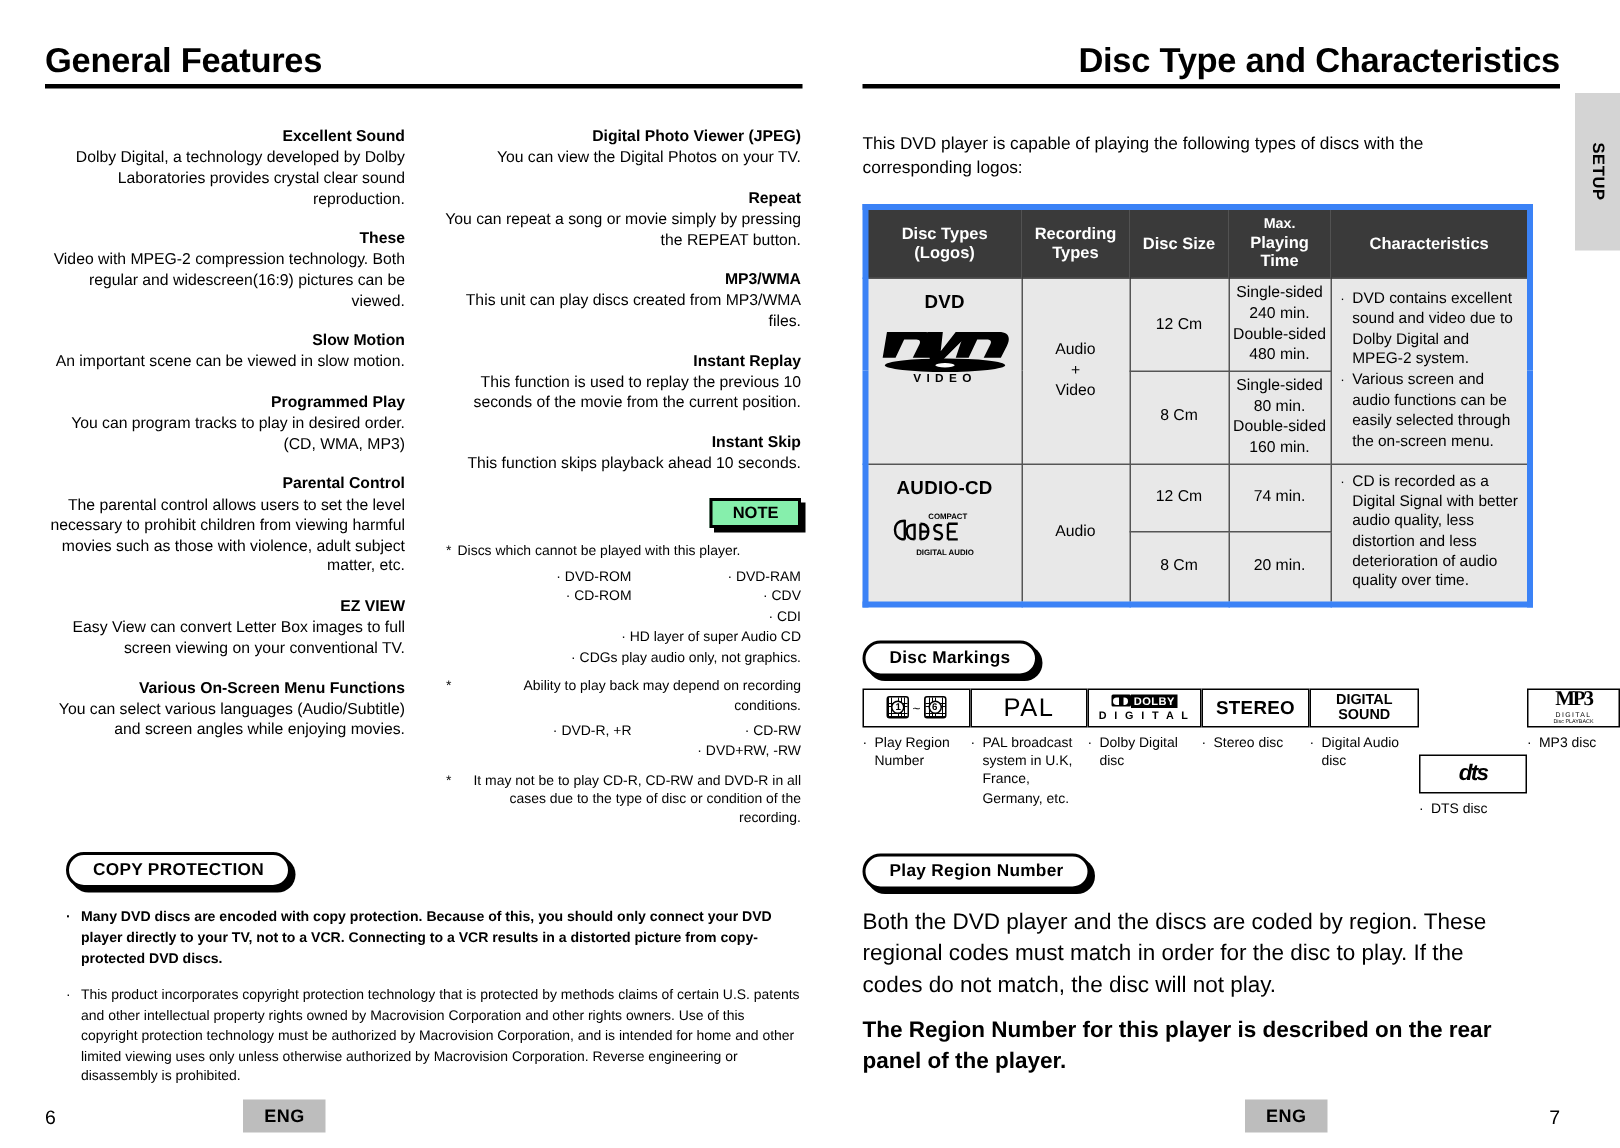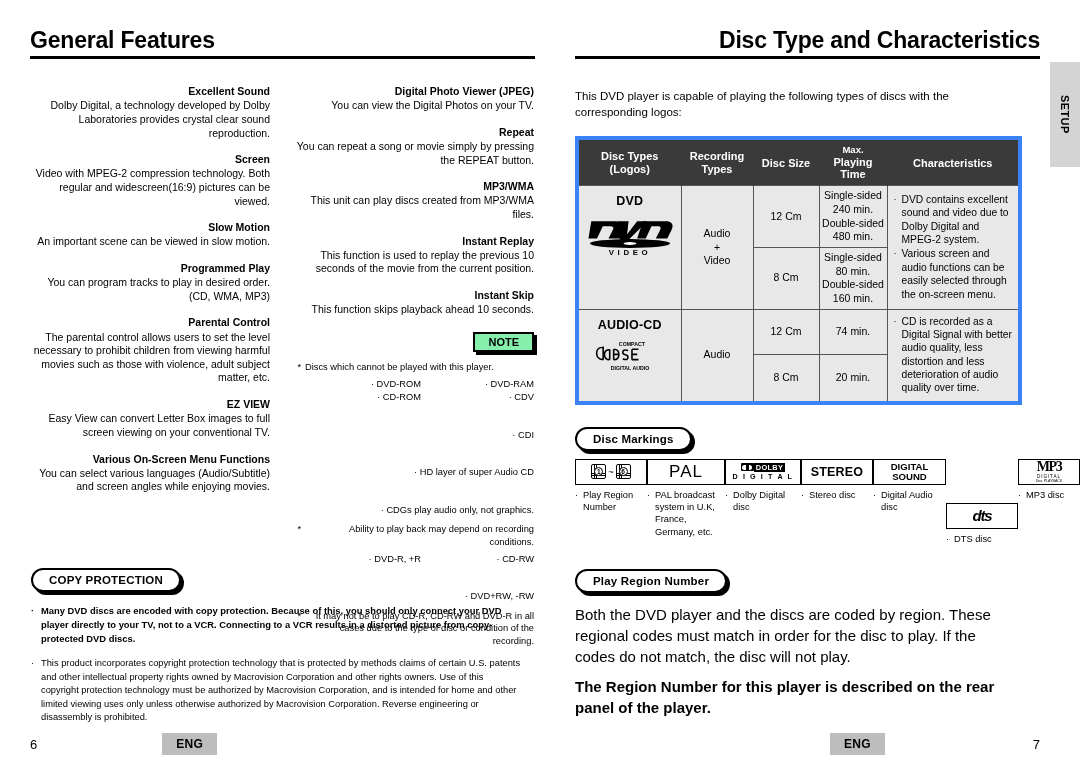--- a/index.html
+++ b/index.html
@@ -96,21 +96,21 @@
     padding-left: 14px;
     display: flex;
     flex-wrap: wrap;
   }
   .note-list .li {
     width: 50%;
     font-size: 9.3px;
     line-height: 1.45;
     white-space: nowrap;
   }
-  .note-list .li.full { width: 100%; margin-top: 24px; }
+  .note-list .li.full { width: 100%; }
 
   .cp-body { margin-top: 12px; font-size: 9.3px; line-height: 1.45; }
   .cp-item { display: flex; gap: 4px; margin-bottom: 11px; }
   .cp-item .dot { flex: none; width: 6px; }
   .cp-item.bold { font-weight: bold; font-size: 9.4px; line-height: 1.5; }
 
   
   .intro {
     margin-top: 30px;
     font-size: 11.5px;
@@ -313,21 +313,21 @@
     <div class="title-rule"></div>
 
     <div class="cols">
 
       <div class="col">
         <div class="sec">
           <h3>Excellent Sound</h3>
           <p>Dolby Digital, a technology developed by Dolby Laboratories provides crystal clear sound reproduction.</p>
         </div>
         <div class="sec">
-          <h3>Screen</h3>
+          <h3>These</h3>
           <p>Video with MPEG-2 compression technology. Both regular and widescreen(16:9) pictures can be viewed.</p>
         </div>
         <div class="sec">
           <h3>Slow Motion</h3>
           <p>An important scene can be viewed in slow motion.</p>
         </div>
         <div class="sec">
           <h3>Programmed Play</h3>
           <p>You can program tracks to play in desired order. (CD, WMA, MP3)</p>
         </div>
@@ -394,21 +394,21 @@
             </div>
             <div class="note-star">
               <span class="star">*</span>
               <span>It may not be to play CD-R, CD-RW and DVD-R in all cases due to the type of disc or condition of the recording.</span>
             </div>
           </div>
         </div>
       </div>
     </div>
 
-    <div style="position:absolute; left:1px; top:540px; width:490px;">
+    <div style="position:absolute; left:14px; top:540px; width:490px;">
       <div class="pill">COPY PROTECTION</div>
       <div class="cp-body">
         <div class="cp-item bold">
           <span class="dot">·</span>
           <span>Many DVD discs are encoded with copy protection. Because of this, you should only connect your DVD player directly to your TV, not to a VCR. Connecting to a VCR results in a distorted picture from copy-protected DVD discs.</span>
         </div>
         <div class="cp-item">
           <span class="dot">·</span>
           <span>This product incorporates copyright protection technology that is protected by methods claims of certain U.S. patents and other intellectual property rights owned by Macrovision Corporation and other rights owners. Use of this copyright protection technology must be authorized by Macrovision Corporation, and is intended for home and other limited viewing uses only unless otherwise authorized by Macrovision Corporation. Reverse engineering or disassembly is prohibited.</span>
         </div>

